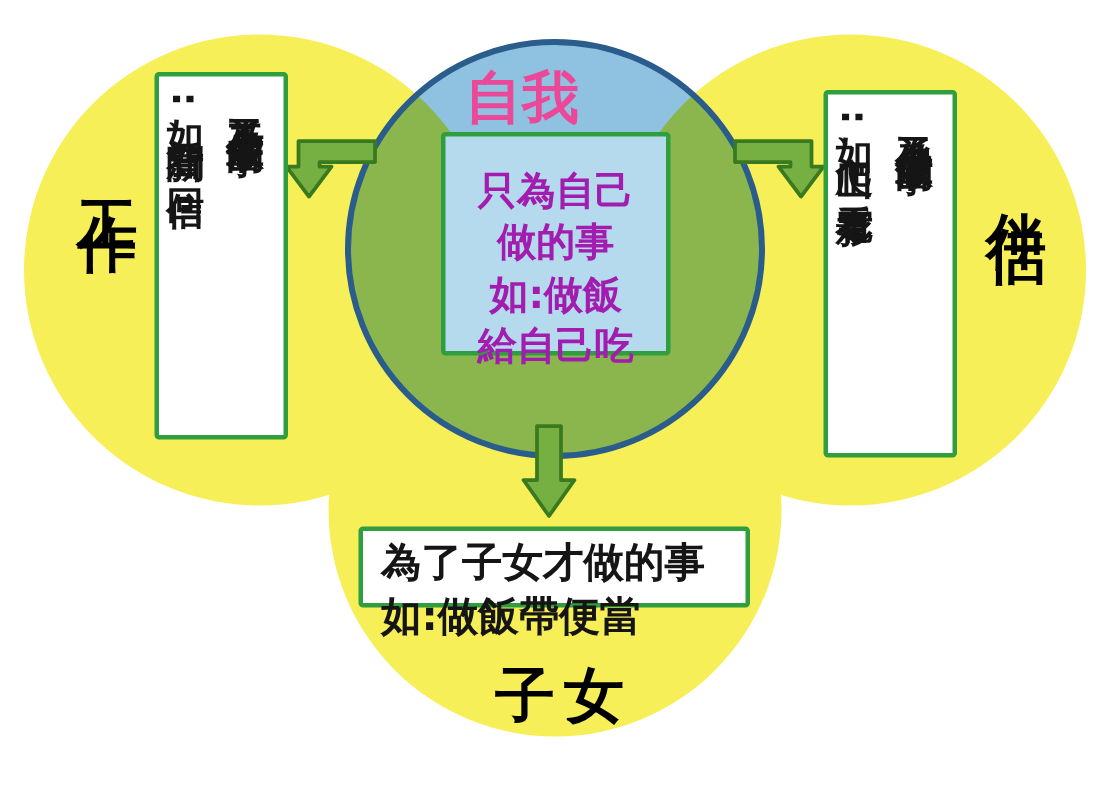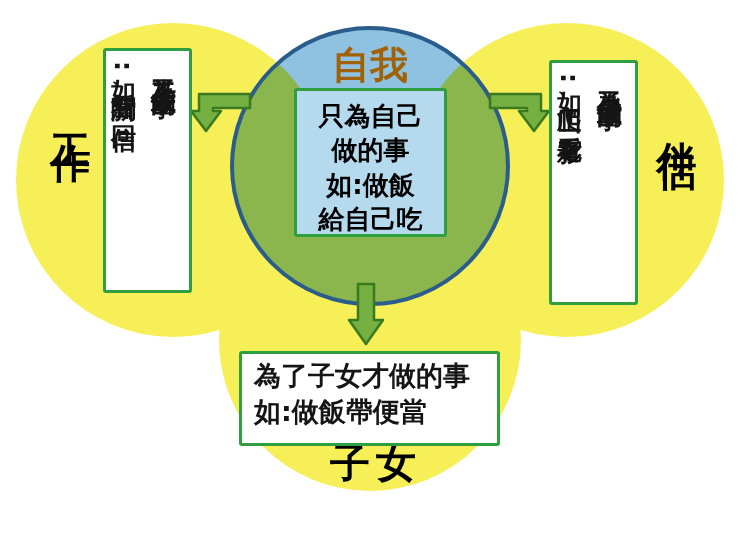--- a/index.html
+++ b/index.html
@@ -25,47 +25,47 @@
     box-sizing: border-box;
     border: 3px solid #2e9e3e;
     border-radius: 3px;
     background: #ffffff;
     color: #151515;
     white-space: pre-line;
     font-weight: 600;
   }
   .note-center {
     background: #b5d9ed;
-    color: #000000;
+    color: #a21caf;
     text-align: center;
     font-size: 26px;
     line-height: 1.32;
-    padding: 8px 4px;
+    padding: 20px 4px;
   }
   .note-vertical {
     writing-mode: vertical-rl;
     font-size: 25px;
     line-height: 1.6;
     letter-spacing: 2px;
     padding: 8px 6px;
   }
   .note-bottom {
     font-size: 27px;
     line-height: 1.35;
     padding: 4px 12px;
   }
   .label {
     position: absolute;
     font-weight: bold;
     color: #000000;
   }
   .label-self {
-    color: #a16207;
+    color: #ec4899;
     font-size: 38px;
-    text-align: center;
+    text-align: left;
     font-family: Liberation Serif, serif;
   }
   .label-vertical {
     writing-mode: vertical-rl;
     font-size: 40px;
     letter-spacing: 10px;
   }
   .label-children {
     font-size: 40px;
     letter-spacing: 6px;
@@ -100,16 +100,16 @@
 做的事
 如:做飯
 給自己吃</div>
 
   <div class="note note-vertical" style="left:103px; top:48px; width:89px; height:245px;">為了工作才做的事
 如:看新聞、回信</div>
 
   <div class="note note-vertical" style="left:549px; top:60px; width:89px; height:245px;">為了伴侶才做的事
 如:爬山、看電影</div>
 
-  <div class="note note-bottom" style="left:239px; top:351px; width:261px; height:95px;">為了子女才做的事
+  <div class="note note-bottom" style="left:239px; top:351px; width:261px; height:54px;">為了子女才做的事
 如:做飯帶便當</div>
 
 </div>
 
 </body></html>

